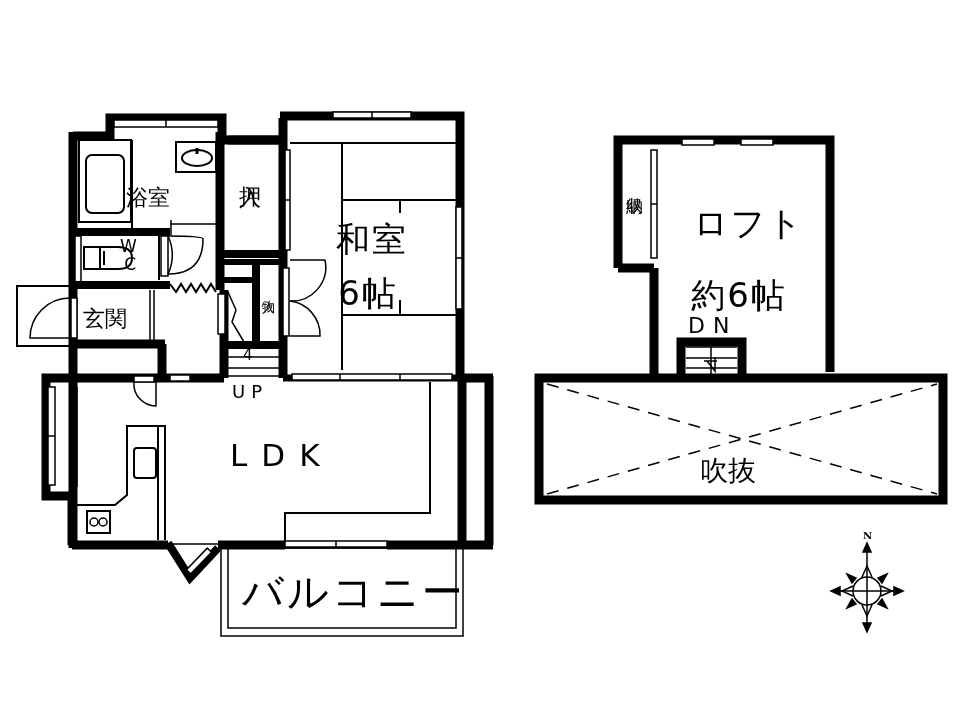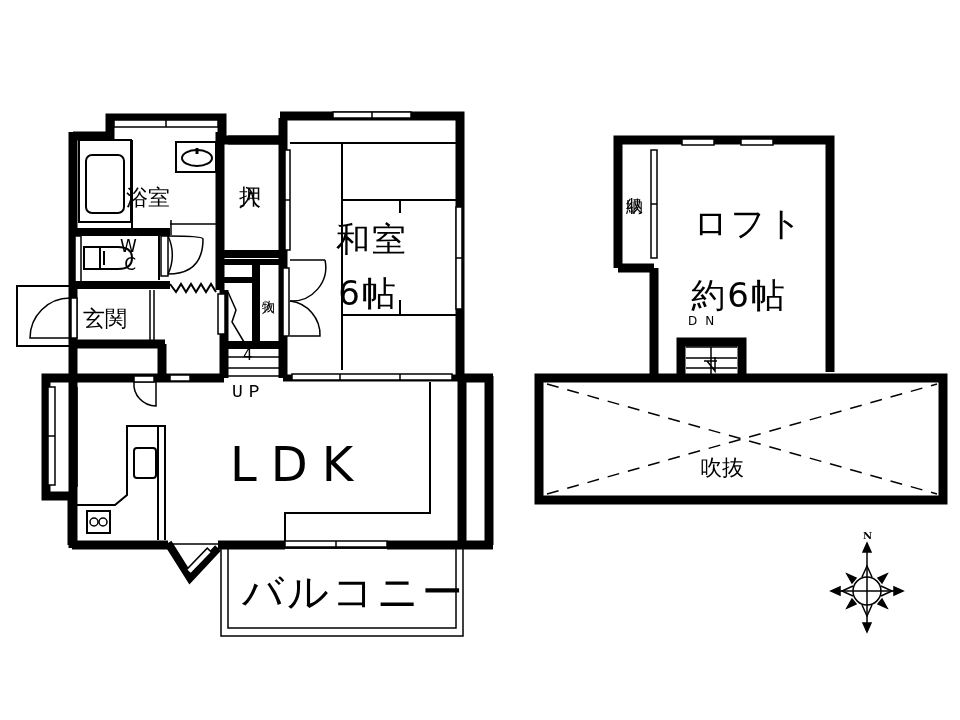--- a/index.html
+++ b/index.html
@@ -171,24 +171,24 @@
   </g>
 </svg>
 
 <div class="lbl room-mid" style="left:126px;top:187px;text-align:right;">浴室</div>
 <div class="lbl room-sm" style="left:120px;top:238px;width:16px;text-align:right;white-space:normal;word-break:break-all;line-height:1.05;">WC</div>
 <div class="lbl room-mid vert" style="left:239px;top:168px;">押入</div>
 <div class="lbl vert" style="left:262px;top:290px;font-size:13px;">物入</div>
 <div class="lbl room-mid" style="left:83px;top:308px;font-family:Liberation Serif, serif;">玄関</div>
 <div class="lbl room-big" style="left:327px;top:222px;width:90px;">和室</div>
 <div class="lbl room-big" style="left:323px;top:276px;width:90px;">6帖</div>
-<div class="lbl" style="left:230px;top:440px;font-size:48px;letter-spacing:14px;">LDK</div>
+<div class="lbl" style="left:230px;top:440px;font-size:31px;letter-spacing:14px;">LDK</div>
 <div class="lbl" style="left:242px;top:572px;font-size:41px;letter-spacing:3px;">バルコニー</div>
 <div class="lbl" style="left:243px;top:348px;font-size:15px;">4</div>
-<div class="lbl" style="left:232px;top:383px;font-size:18px;letter-spacing:6px;font-family:Liberation Mono, monospace;">UP</div>
+<div class="lbl" style="left:232px;top:383px;font-size:18px;letter-spacing:6px;">UP</div>
 
 <div class="lbl vert" style="left:626px;top:184px;font-size:17px;">収納</div>
 <div class="lbl room-big" style="left:674px;top:206px;width:130px;text-align:right;">ロフト</div>
 <div class="lbl room-big" style="left:674px;top:250px;width:130px;margin-top:28px;">約6帖</div>
-<div class="lbl" style="left:688px;top:315px;font-size:12px;letter-spacing:8px;">DN</div>
-<div class="lbl" style="left:700px;top:457px;font-size:22px;">吹抜</div>
+<div class="lbl" style="left:688px;top:315px;font-size:22px;letter-spacing:8px;">DN</div>
+<div class="lbl" style="left:700px;top:457px;font-size:28px;">吹抜</div>
 
 <div class="lbl" style="left:863px;top:531px;font-size:10px;font-family:'DejaVu Serif', serif;font-weight:bold;">N</div>
 
 </body></html>

